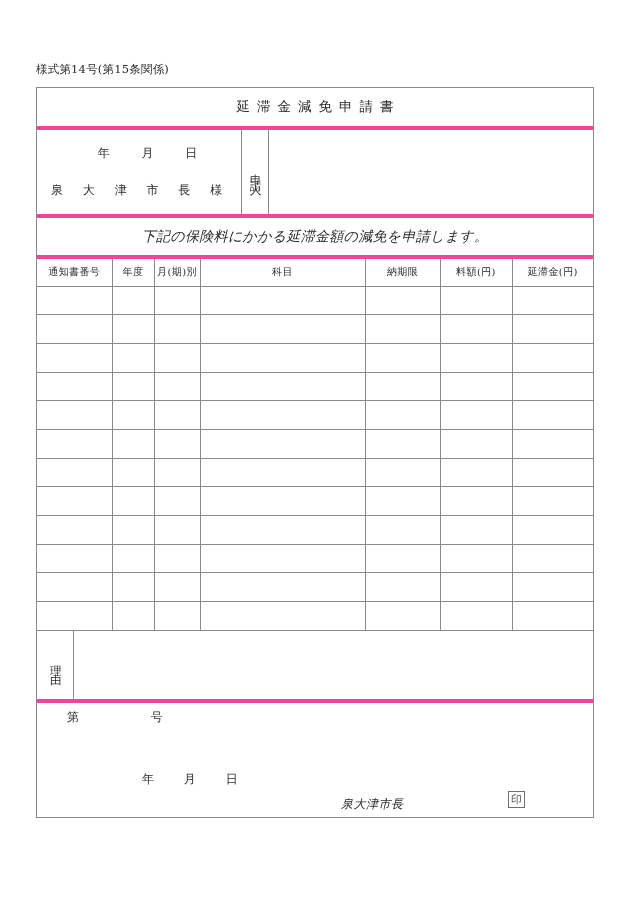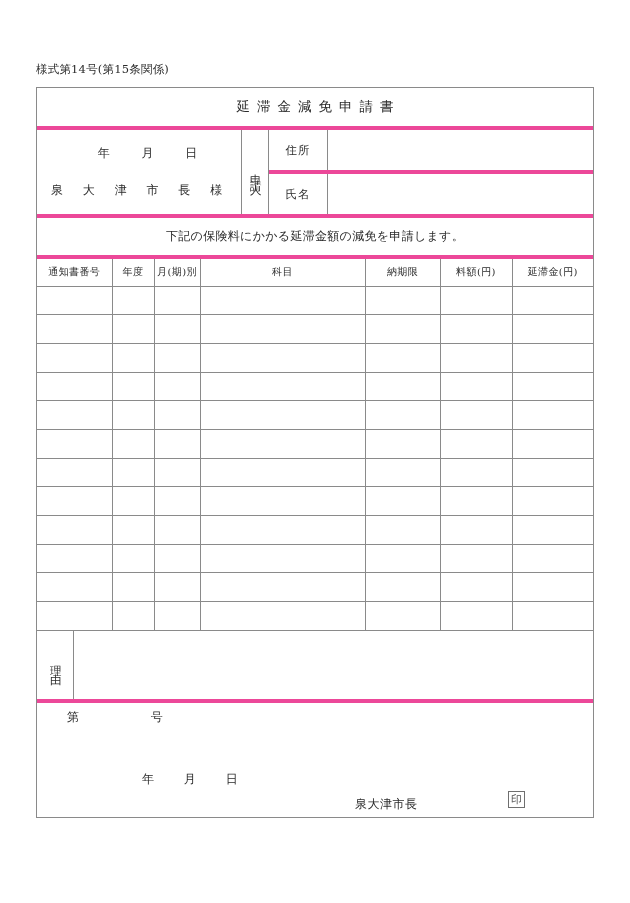--- a/index.html
+++ b/index.html
@@ -142,23 +142,24 @@
 
   
   .statement-band {
     height: 41px;
     display: flex;
     align-items: center;
     justify-content: center;
     box-sizing: border-box;
   }
   .statement-text {
-    font-size: 12px;
+    font-size: 14px;
     letter-spacing: 0.3px;
     white-space: nowrap;
+    font-style: italic;
   }
 
   
   .data-table {
     border-collapse: collapse;
     table-layout: fixed;
     width: 100%;
   }
   .data-table th,
   .data-table td {
@@ -235,25 +236,26 @@
     position: absolute;
     left: 92px;
     top: 68px;
     font-size: 12px;
     white-space: nowrap;
   }
   .decision-date span { margin: 0 13px; }
 
   .mayor-line {
     position: absolute;
-    left: 318px;
+    left: 304px;
     top: 93px;
     font-size: 12px;
     letter-spacing: 0.5px;
     white-space: nowrap;
+    font-style: italic;
   }
   .seal-box {
     position: absolute;
     left: 471px;
     top: 88px;
     width: 17px;
     height: 17px;
     border: 1px solid #6f6f6f;
     box-sizing: border-box;
     display: flex;
@@ -292,30 +294,20 @@
           <span>市</span>
           <span>長</span>
           <span>様</span>
         </div>
       </div>
 
       <div class="applicant-label-cell col-divider">
         <div class="vertical-text">申請人</div>
       </div>
 
-      <div class="applicant-fields">
-        <div class="applicant-field-row row-divider">
-          <div class="field-label col-divider">住所</div>
-          <div class="field-blank"></div>
-        </div>
-        <div class="applicant-field-row">
-          <div class="field-label col-divider">氏名</div>
-          <div class="field-blank"></div>
-        </div>
-      </div>
 
     </div>
 
     <div class="statement-band row-divider">
       <div class="statement-text">下記の保険料にかかる延滞金額の減免を申請します。</div>
     </div>
 
     <div>
       <table class="data-table">
         <thead>

